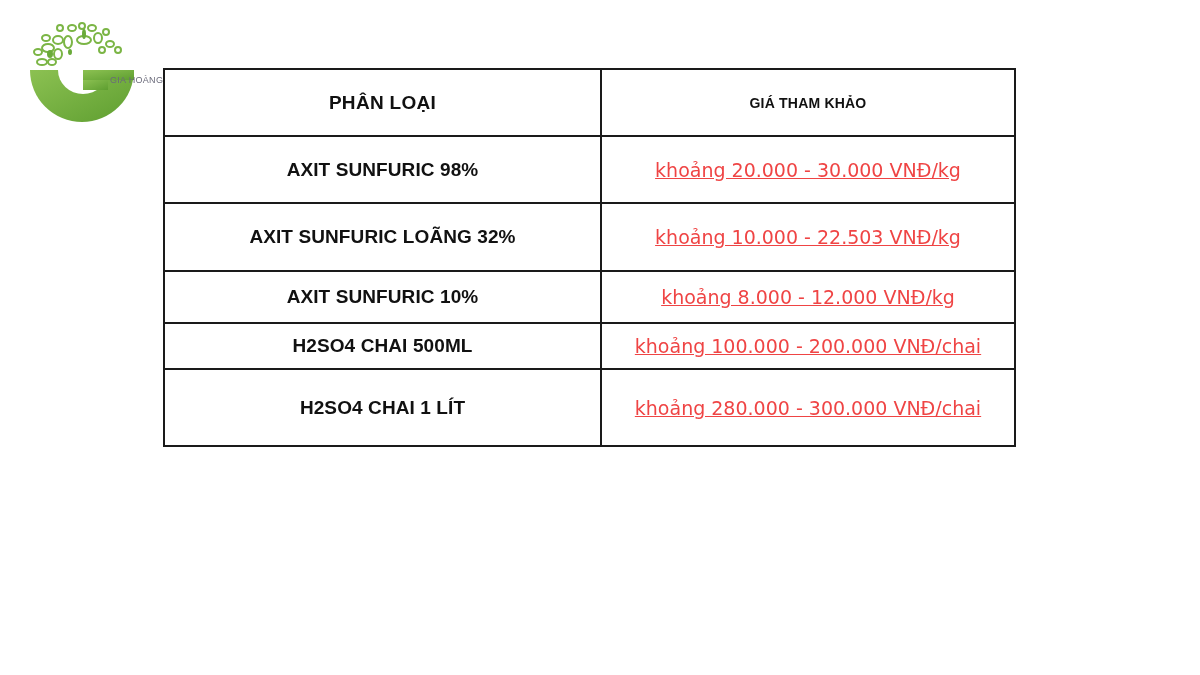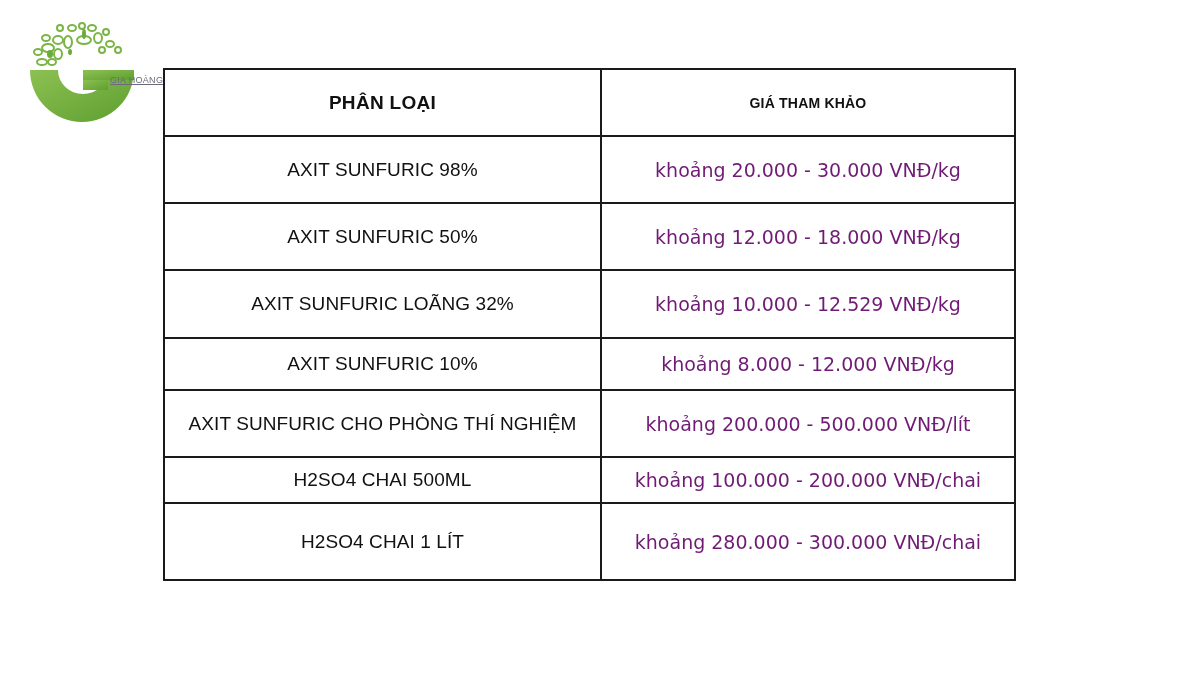--- a/index.html
+++ b/index.html
@@ -5,35 +5,35 @@
     html, body { margin: 0; padding: 0; }
     body {
       width: 1200px; height: 675px; background: #ffffff; position: relative; overflow: hidden;
       font-family: "Liberation Sans", "DejaVu Sans", sans-serif; color: #111;
     }
     .logo {
       position: absolute; left: 28px; top: 18px; width: 110px; height: 112px;
     }
     .logo-text {
       position: absolute; left: 82px; top: 57px; font-size: 9px; color: #6a6a7a;
-      letter-spacing: 0.3px; white-space: nowrap; text-decoration: underline;
+      letter-spacing: 0.3px; white-space: nowrap;
     }
     table.price-table {
       position: absolute; left: 163px; top: 68px; width: 851px; border-collapse: collapse;
       table-layout: fixed;
     }
     table.price-table td, table.price-table th {
       border: 2px solid #1a1a1a; text-align: center; vertical-align: middle; padding: 0;
     }
     col.c1 { width: 437px; }
     col.c2 { width: 414px; }
     .hdr-left { font-weight: bold; font-size: 19px; letter-spacing: 0.3px; margin-left: 12px; }
     .hdr-right { font-weight: bold; font-size: 14px; letter-spacing: 0.2px; }
-    .cell-name { font-weight: normal; font-size: 19px; letter-spacing: 0.1px; }
-    .cell-price { font-size: 20px; font-family: "DejaVu Sans", sans-serif; font-size: 19px; color: #701a75; }
+    .cell-name { font-weight: bold; font-size: 19px; letter-spacing: 0.1px; }
+    .cell-price { font-size: 20px; font-family: "DejaVu Sans", sans-serif; font-size: 19px; color: #ef4444; text-decoration: underline; }
   </style>
 </head>
 <body>
 
 <div class="logo">
   <svg width="110" height="112" viewBox="0 0 110 112">
     <defs>
       <linearGradient id="gg" x1="0" y1="0" x2="1" y2="1">
         <stop offset="0" stop-color="#8cc152"></stop>
         <stop offset="1" stop-color="#5e9e30"></stop>
@@ -81,35 +81,27 @@
     </colgroup>
   <tbody>
       <tr style="height:67px">
     <th class="hdr-left">PHÂN LOẠI</th>
     <th class="hdr-right">GIÁ THAM KHẢO</th>
   </tr>
   <tr style="height:67px">
     <td class="cell-name">AXIT SUNFURIC 98%</td>
     <td class="cell-price">khoảng 20.000 - 30.000 VNĐ/kg</td>
   </tr>
-  <tr style="height:67px">
-    <td class="cell-name">AXIT SUNFURIC 50%</td>
-    <td class="cell-price">khoảng 12.000 - 18.000 VNĐ/kg</td>
-  </tr>
   <tr style="height:68px">
     <td class="cell-name">AXIT SUNFURIC LOÃNG 32%</td>
-    <td class="cell-price">khoảng 10.000 - 12.529 VNĐ/kg</td>
+    <td class="cell-price">khoảng 10.000 - 22.503 VNĐ/kg</td>
   </tr>
   <tr style="height:52px">
     <td class="cell-name">AXIT SUNFURIC 10%</td>
     <td class="cell-price">khoảng 8.000 - 12.000 VNĐ/kg</td>
-  </tr>
-  <tr style="height:67px">
-    <td class="cell-name">AXIT SUNFURIC CHO PHÒNG THÍ NGHIỆM</td>
-    <td class="cell-price">khoảng 200.000 - 500.000 VNĐ/lít</td>
   </tr>
   <tr style="height:46px">
     <td class="cell-name">H2SO4 CHAI 500ML</td>
     <td class="cell-price">khoảng 100.000 - 200.000 VNĐ/chai</td>
   </tr>
   <tr style="height:77px">
     <td class="cell-name">H2SO4 CHAI 1 LÍT</td>
     <td class="cell-price">khoảng 280.000 - 300.000 VNĐ/chai</td>
   </tr>
 </tbody>

